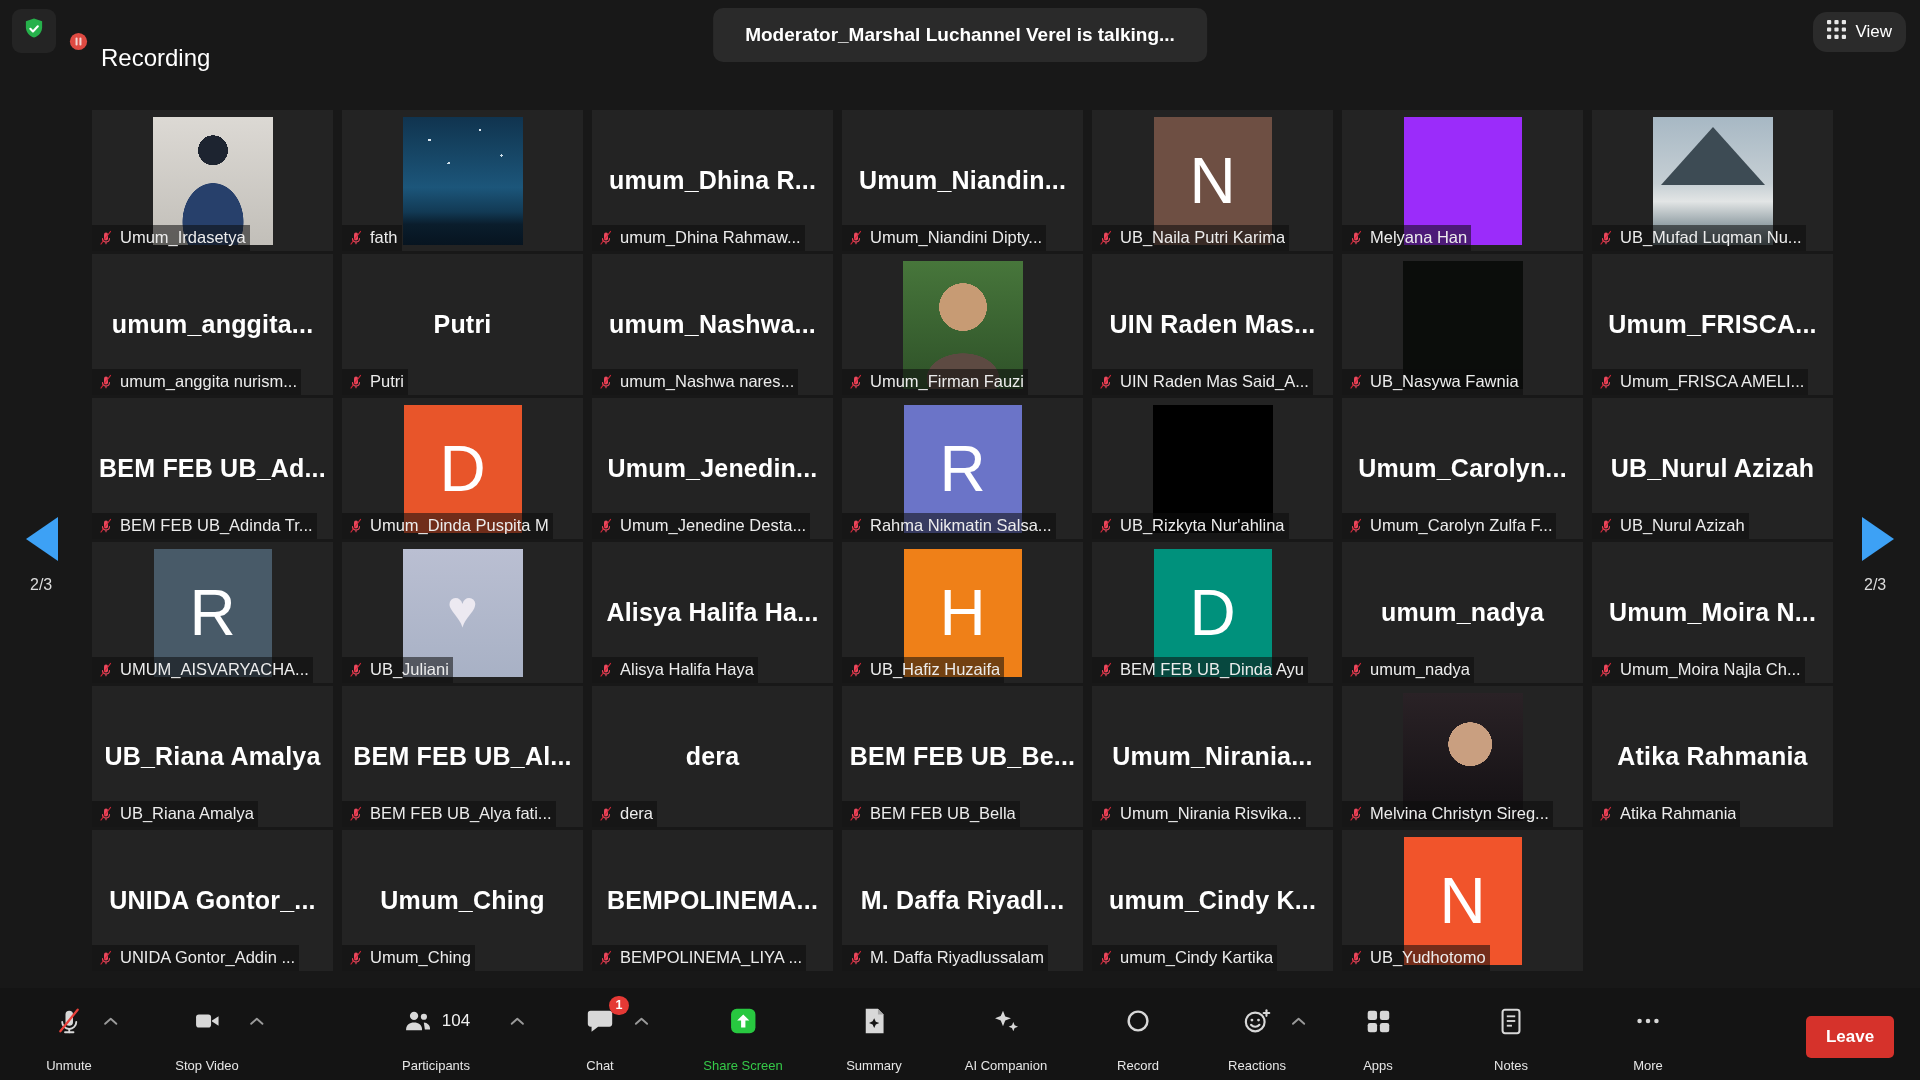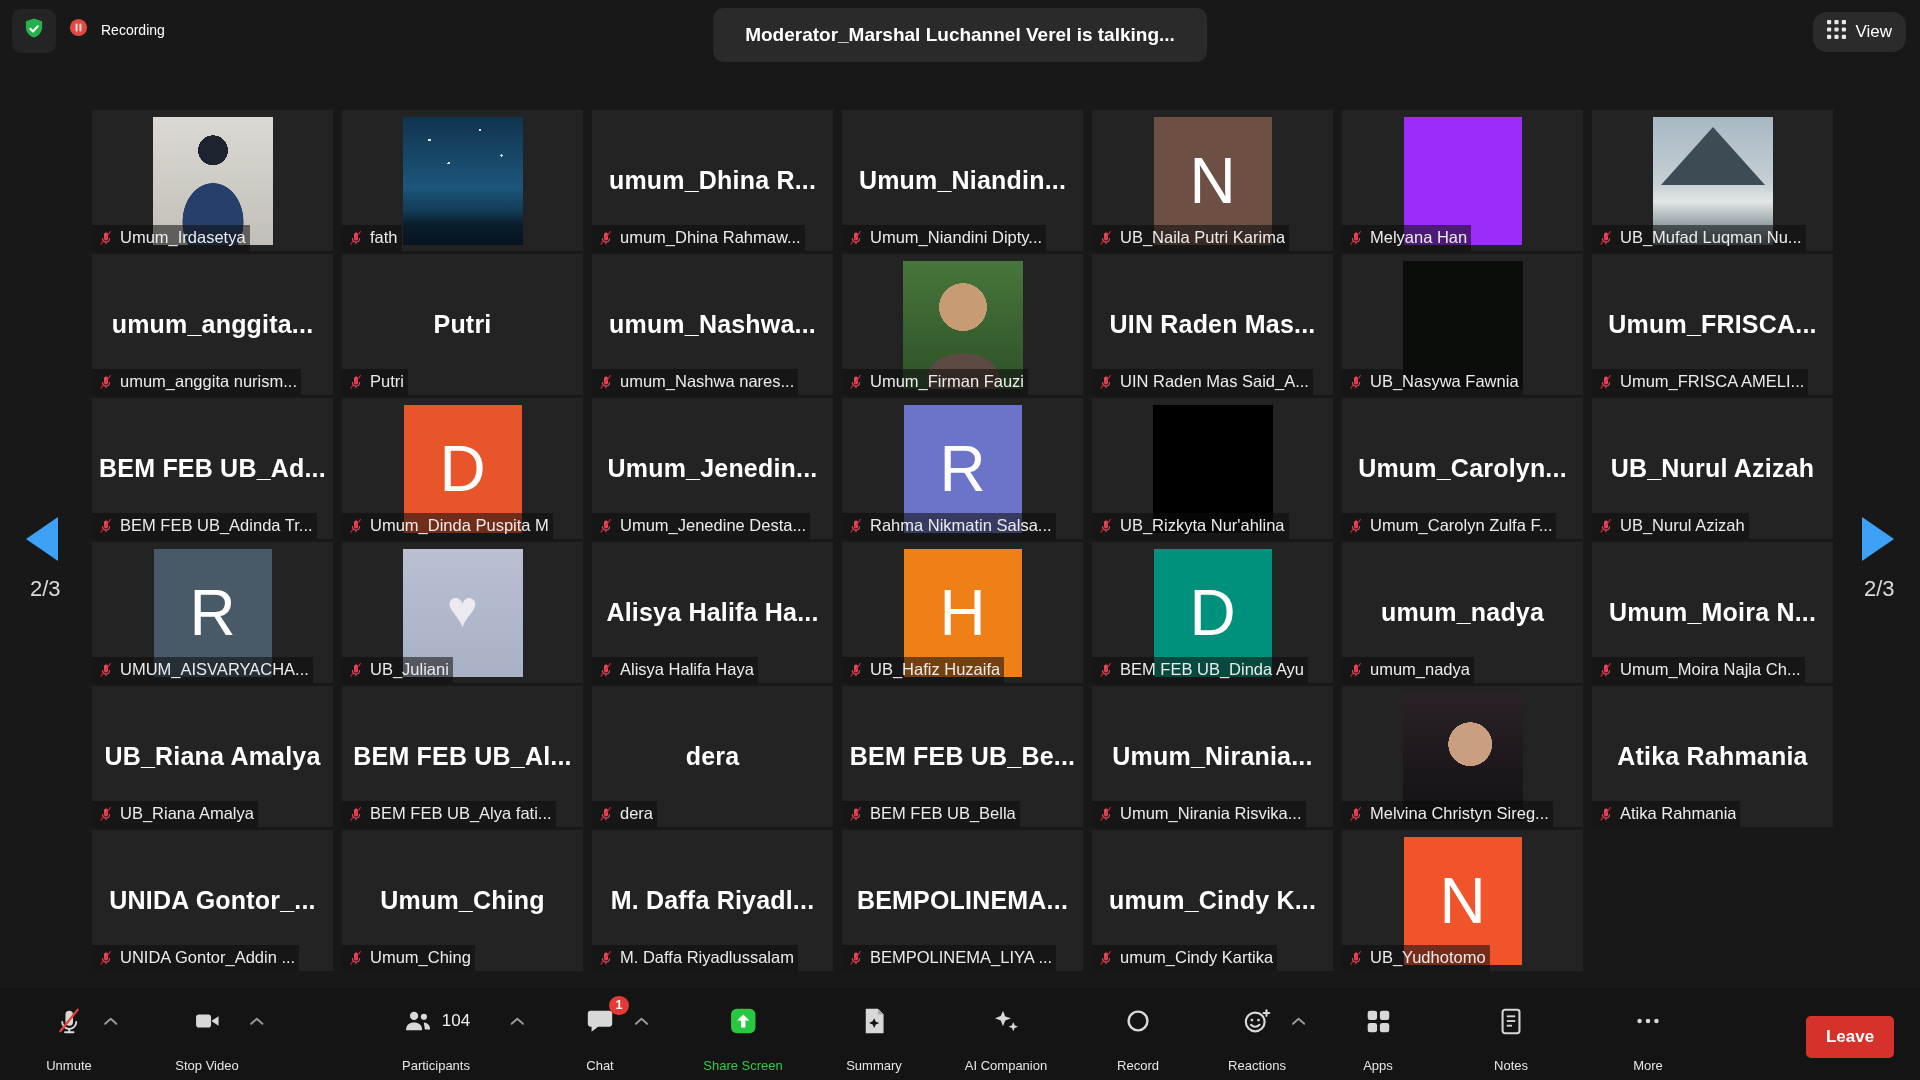--- a/index.html
+++ b/index.html
@@ -5,21 +5,21 @@
   html,body{margin:0;padding:0;}
   body{
     width:1920px;height:1080px;position:relative;overflow:hidden;
     background:#181818;font-family:"Liberation Sans",sans-serif;
     -webkit-font-smoothing:antialiased;
   }
   
   .topbar{position:absolute;left:0;top:0;right:0;height:72px;}
   .shield-btn{position:absolute;left:12px;top:9px;width:44px;height:44px;background:#242424;border-radius:9px;display:flex;align-items:center;justify-content:center;cursor:pointer;}
   .rec-wrap{position:absolute;left:66px;top:15px;display:flex;align-items:center;gap:10px;}
-  .rec-label{color:#fff;font-size:14px;}
+  .rec-label{color:#fff;font-size:24px;margin-top:29px;}
   .talking-pill{position:absolute;left:50%;top:8px;transform:translateX(-50%);height:54px;line-height:54px;padding:0 32px;background:#2a2a2a;border-radius:10px;color:#fff;font-size:19px;font-weight:700;white-space:nowrap;}
   .view-btn{position:absolute;right:14px;top:12px;height:40px;padding:0 14px;background:#2b2b2b;border-radius:14px;display:flex;align-items:center;gap:9px;color:#fff;font-size:17px;cursor:pointer;}
   
   .grid{position:absolute;left:92px;top:110px;width:1741px;height:861px;display:grid;grid-template-columns:repeat(7,241px);grid-auto-rows:141px;column-gap:9px;row-gap:3px;}
   .tile{position:relative;background:#232323;overflow:hidden;cursor:pointer;}
   .tile-body{position:absolute;inset:0;}
   .center-name{position:absolute;inset:0;display:flex;align-items:center;justify-content:center;font-size:25px;font-weight:700;color:#fff;letter-spacing:.2px;white-space:nowrap;}
   .avatar{position:absolute;left:50%;top:50%;transform:translate(-50%,-50%);width:118px;height:128px;display:flex;align-items:center;justify-content:center;}
   .avatar span{color:#fff;font-size:64px;font-weight:400;line-height:1;}
   .photo{position:absolute;left:50%;top:50%;transform:translate(-50%,-50%);width:120px;height:128px;}
@@ -34,21 +34,21 @@
   .photo-heartcloud{background:linear-gradient(180deg,#babfd2 0%,#a8b1c5 100%);display:flex;align-items:center;justify-content:center;}
   .photo-heartcloud::after{content:"\2665";color:#ece9f1;font-size:52px;margin-top:-8px;}
   .photo-melvina{background:radial-gradient(circle 22px at 56% 40%,#c99f80 0 99%,transparent 100%),linear-gradient(180deg,#2a2226,#131013);}
   .name-tag{position:absolute;left:0;bottom:0;display:flex;align-items:center;gap:6px;background:rgba(12,12,12,.55);padding:3px 4px 4px 6px;max-width:98%;}
   .name-text{font-size:16.5px;color:#ececec;white-space:nowrap;overflow:hidden;}
   .mic{display:flex;align-items:center;}
   
   .nav-left,.nav-right{position:absolute;top:517px;width:0;height:0;border-top:22px solid transparent;border-bottom:22px solid transparent;cursor:pointer;}
   .nav-left{left:26px;border-right:32px solid #3da1f5;}
   .nav-right{left:1862px;border-left:32px solid #3da1f5;}
-  .page-ind{position:absolute;top:576px;color:#dcdcdc;font-size:22px;}
+  .page-ind{position:absolute;top:576px;color:#dcdcdc;font-size:16px;}
   .page-left{left:30px;}
   .page-right{left:1864px;}
   
   .toolbar{position:absolute;left:0;bottom:0;width:1920px;height:92px;background:#141414;}
   .tb-item{position:absolute;top:16px;transform:translateX(-50%);text-align:center;color:#e6e6e6;cursor:pointer;white-space:nowrap;}
   .tb-item:nth-child(1){left:69px;}
   .tb-item:nth-child(2){left:207px;}
   .tb-item:nth-child(3){left:436px;}
   .tb-item:nth-child(4){left:600px;}
   .tb-item:nth-child(5){left:743px;}
@@ -712,48 +712,48 @@
             <path d="M9 17a7 7 0 0 0 14 0" fill="none" stroke="#e8495e" stroke-width="2.2" stroke-linecap="round"></path>
             <line x1="16" y1="24" x2="16" y2="27.5" stroke="#e8495e" stroke-width="2.2" stroke-linecap="round"></line>
             <line x1="6" y1="28" x2="25" y2="3" stroke="#d32638" stroke-width="2.4" stroke-linecap="round"></line>
           </svg>
       </span>
       <span class="name-text">Umum_Ching</span>
     </div>
   </div>
     <div class="tile">
     <div class="tile-body">
+        <div class="center-name">BEMPOLINEMA...</div>
+      </div>
+    <div class="name-tag">
+      <span class="mic">
+        <svg width="16" height="16" viewBox="0 0 32 32">
+            <path d="M16 5a4 4 0 0 1 4 4v8a4 4 0 0 1-8 0V9a4 4 0 0 1 4-4z" fill="#e8495e"></path>
+            <path d="M9 17a7 7 0 0 0 14 0" fill="none" stroke="#e8495e" stroke-width="2.2" stroke-linecap="round"></path>
+            <line x1="16" y1="24" x2="16" y2="27.5" stroke="#e8495e" stroke-width="2.2" stroke-linecap="round"></line>
+            <line x1="6" y1="28" x2="25" y2="3" stroke="#d32638" stroke-width="2.4" stroke-linecap="round"></line>
+          </svg>
+      </span>
+      <span class="name-text">BEMPOLINEMA_LIYA ...</span>
+    </div>
+  </div>
+    <div class="tile">
+    <div class="tile-body">
         <div class="center-name">M. Daffa Riyadl...</div>
       </div>
     <div class="name-tag">
       <span class="mic">
         <svg width="16" height="16" viewBox="0 0 32 32">
             <path d="M16 5a4 4 0 0 1 4 4v8a4 4 0 0 1-8 0V9a4 4 0 0 1 4-4z" fill="#e8495e"></path>
             <path d="M9 17a7 7 0 0 0 14 0" fill="none" stroke="#e8495e" stroke-width="2.2" stroke-linecap="round"></path>
             <line x1="16" y1="24" x2="16" y2="27.5" stroke="#e8495e" stroke-width="2.2" stroke-linecap="round"></line>
             <line x1="6" y1="28" x2="25" y2="3" stroke="#d32638" stroke-width="2.4" stroke-linecap="round"></line>
           </svg>
       </span>
       <span class="name-text">M. Daffa Riyadlussalam</span>
-    </div>
-  </div>
-    <div class="tile">
-    <div class="tile-body">
-        <div class="center-name">BEMPOLINEMA...</div>
-      </div>
-    <div class="name-tag">
-      <span class="mic">
-        <svg width="16" height="16" viewBox="0 0 32 32">
-            <path d="M16 5a4 4 0 0 1 4 4v8a4 4 0 0 1-8 0V9a4 4 0 0 1 4-4z" fill="#e8495e"></path>
-            <path d="M9 17a7 7 0 0 0 14 0" fill="none" stroke="#e8495e" stroke-width="2.2" stroke-linecap="round"></path>
-            <line x1="16" y1="24" x2="16" y2="27.5" stroke="#e8495e" stroke-width="2.2" stroke-linecap="round"></line>
-            <line x1="6" y1="28" x2="25" y2="3" stroke="#d32638" stroke-width="2.4" stroke-linecap="round"></line>
-          </svg>
-      </span>
-      <span class="name-text">BEMPOLINEMA_LIYA ...</span>
     </div>
   </div>
     <div class="tile">
     <div class="tile-body">
         <div class="center-name">umum_Cindy K...</div>
       </div>
     <div class="name-tag">
       <span class="mic">
         <svg width="16" height="16" viewBox="0 0 32 32">
             <path d="M16 5a4 4 0 0 1 4 4v8a4 4 0 0 1-8 0V9a4 4 0 0 1 4-4z" fill="#e8495e"></path>

